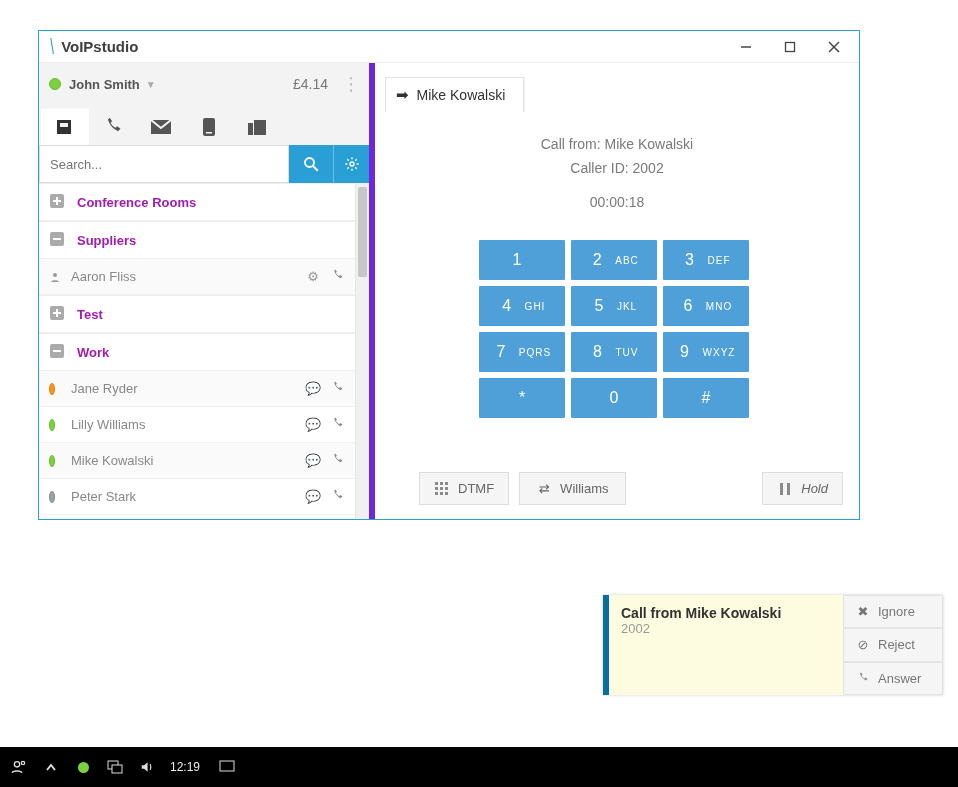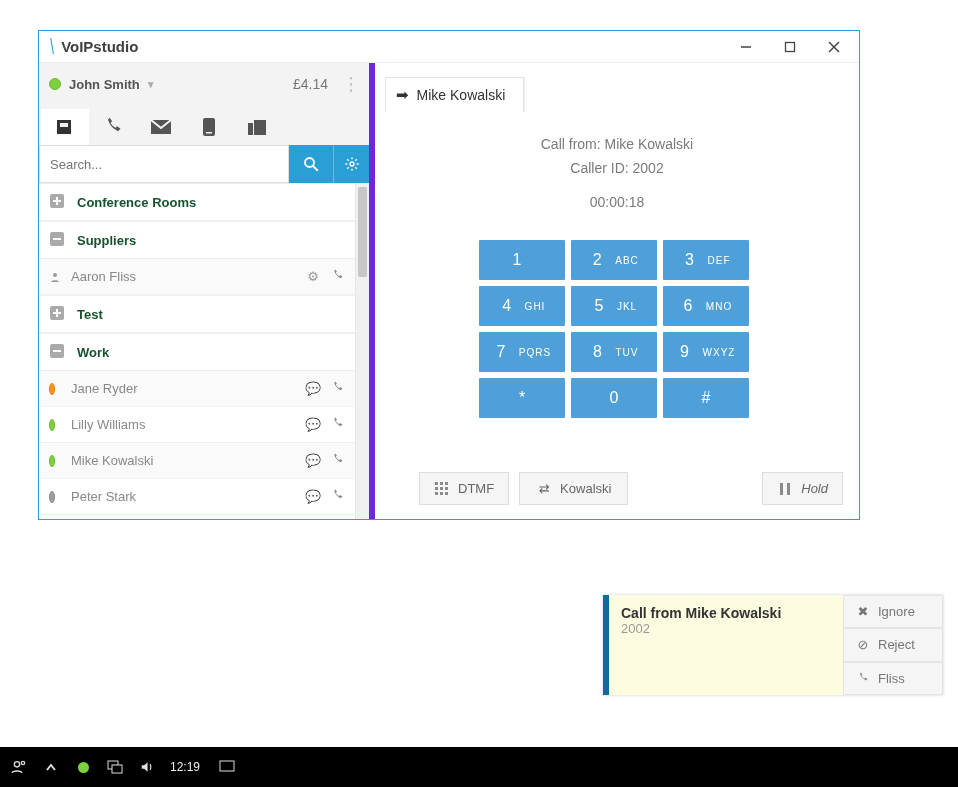--- a/index.html
+++ b/index.html
@@ -41,21 +41,21 @@
   .gearbtn  { width:36px; background:#2a9fd6; display:flex; align-items:center; justify-content:center; border-left:1px solid rgba(255,255,255,.3);}
   .searchbtn svg, .gearbtn svg { stroke:#fff; fill:none;}
 
   .listwrap { flex:1; display:flex; overflow:hidden;}
   .list { flex:1; overflow:hidden; background:#fff;}
   .scrollbar { width:14px; background:#f0f0f0; border-left:1px solid #e6e6e6; position:relative;}
   .thumb { position:absolute; left:2px; right:2px; top:4px; height:90px; background:#c7c7c7; border-radius:2px;}
 
   .grp { height:38px; display:flex; align-items:center; padding:0 10px; border-top:1px solid #eee; border-bottom:1px solid #eee; background:#fff;}
   .grp .gicon { width:18px; height:18px; margin-right:10px; color:#888;}
-  .grp .glabel { font-weight:700; color:#14532d; }
+  .grp .glabel { font-weight:700; color:#a21caf; }
 
   .contact { height:36px; display:flex; align-items:center; padding:0 10px; background:#fafafa; border-bottom:1px solid #f1f1f1; color:#888;}
   .contact.alt { background:#fff; }
   .contact .cicon { width:14px; margin-right:8px; display:flex; align-items:center;}
   .contact .cname { flex:1; font-size:13px;}
   .contact .cact { display:flex; gap:8px; color:#9a9a9a; }
   .cact span { width:16px; display:inline-flex; justify-content:center;}
 
   
   .callpane { flex:1; background:#fff; position:relative; padding: 14px 16px 16px 16px; }
@@ -380,21 +380,21 @@
                   <rect x="0" y="10" width="3" height="3"></rect>
                   <rect x="5" y="10" width="3" height="3"></rect>
                   <rect x="10" y="10" width="3" height="3"></rect>
                 </g>
               </svg>
           </span>
           <span>DTMF</span>
         </div>
         <div class="abtn wide">
           <span class="ic">⇄</span>
-          <span>Kowalski</span>
+          <span>Williams</span>
         </div>
         <div class="abtn" style="margin-left:auto;font-style:italic;">
           <span class="ic">
             <svg width="12" height="14">
                 <rect x="1" y="1" width="3" height="12" fill="#8a8a8a"></rect>
                 <rect x="8" y="1" width="3" height="12" fill="#8a8a8a"></rect>
               </svg>
           </span>
           <span>Hold</span>
         </div>
@@ -416,21 +416,21 @@
     <div class="tbtn">
       <span class="ic">⊘</span>
       <span>Reject</span>
     </div>
     <div class="tbtn">
       <span class="ic">
         <svg width="12" height="12" viewBox="0 0 24 24">
             <path d="M6 3c1 4 4 10 12 14l3-3-4-3-2 2c-3-1-5-4-6-6l2-2-3-4z" fill="#8a8a8a"></path>
           </svg>
       </span>
-      <span>Fliss</span>
+      <span>Answer</span>
     </div>
   </div>
 </div>
 
 <div class="taskbar">
   <span class="tico">
     <svg width="16" height="16" viewBox="0 0 24 24" stroke="#ddd" fill="none" stroke-width="2">
         <circle cx="9" cy="8" r="4"></circle>
         <path d="M2 21c0-4 14-4 14 0"></path>
         <circle cx="18" cy="6" r="2.5"></circle>

